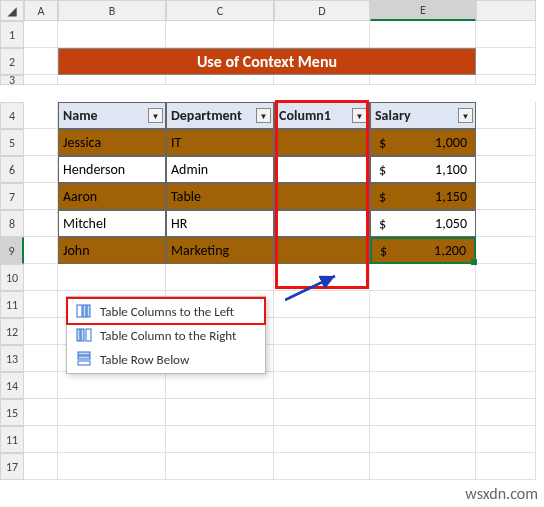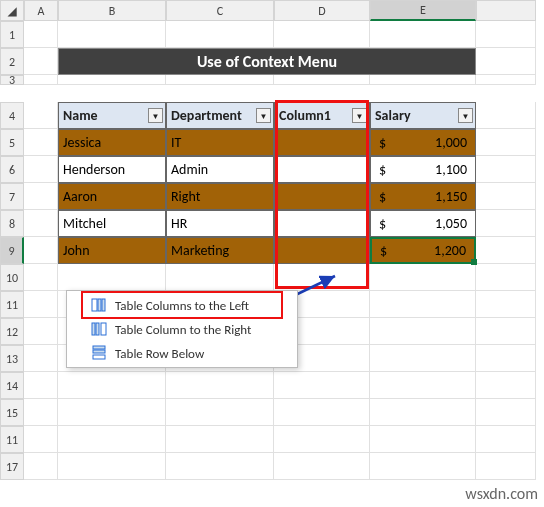--- a/index.html
+++ b/index.html
@@ -31,21 +31,21 @@
 .cell {
   border-right: 1px solid #e0e0e0;
   border-bottom: 1px solid #e0e0e0;
   display: flex;
   align-items: center;
   padding: 0 4px;
   font-size: 14px;
 }
 .title {
   grid-column: 3 / 7;
-  background: #404040;
+  background: #c2410c;
   color: #fff;
   font-weight: bold;
   font-size: 16px;
   justify-content: center;
   border: 1px solid #888;
 }
 .th {
   background: #dde6f2;
   border: 1px solid #666;
   font-weight: bold;
@@ -74,26 +74,26 @@
 .selcell::after {
   content: '';
   position: absolute;
   right: -3px; bottom: -3px;
   width: 6px; height: 6px;
   background: #107c41;
 }
 .menu {
   position: absolute;
   left: 66px;
-  top: 290px;
+  top: 296px;
   background: #fff;
   border: 1px solid #bbb;
   box-shadow: 2px 2px 6px rgba(0,0,0,0.2);
-  width: 232px;
-  padding: 2px 16px;
+  width: 200px;
+  padding: 2px 1px;
 }
 .menu-item {
   display: flex;
   align-items: center;
   padding: 4px 8px;
   font-size: 13px;
   color: #333;
   gap: 8px;
 }
 .menu-item.hl { box-shadow: 0 0 0 2px #e11; }
@@ -198,21 +198,21 @@
   <div class="cell td"></div>
   <div class="cell td money">
       <span>$</span>
       <span>1,100</span>
     </div>
   <div class="cell"></div>
 
   <div class="rowhdr">7</div>
   <div class="cell"></div>
   <div class="cell td band">Aaron</div>
-  <div class="cell td band">Right</div>
+  <div class="cell td band">Table</div>
   <div class="cell td band"></div>
   <div class="cell td band money">
       <span>$</span>
       <span>1,150</span>
     </div>
   <div class="cell"></div>
 
   <div class="rowhdr">8</div>
   <div class="cell"></div>
   <div class="cell td">Mitchel</div>

